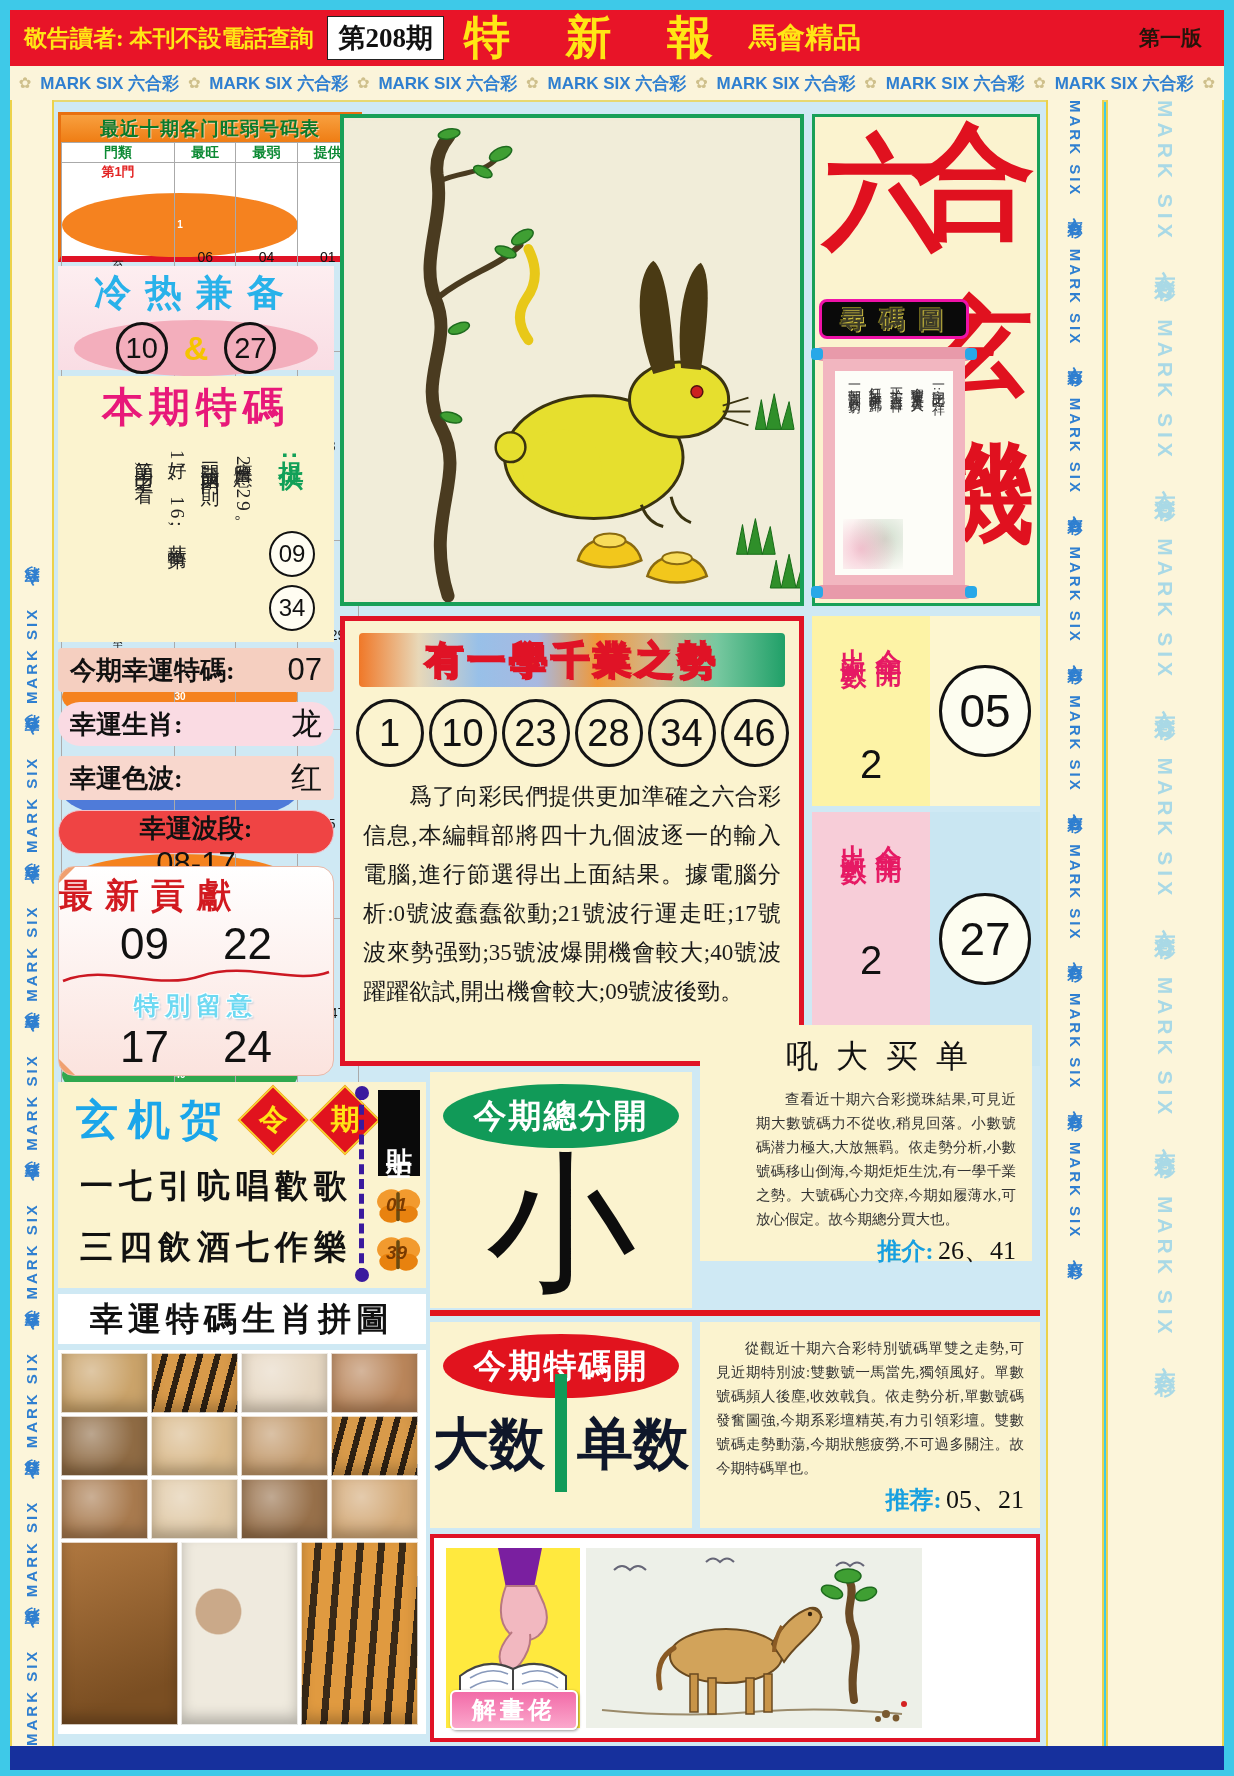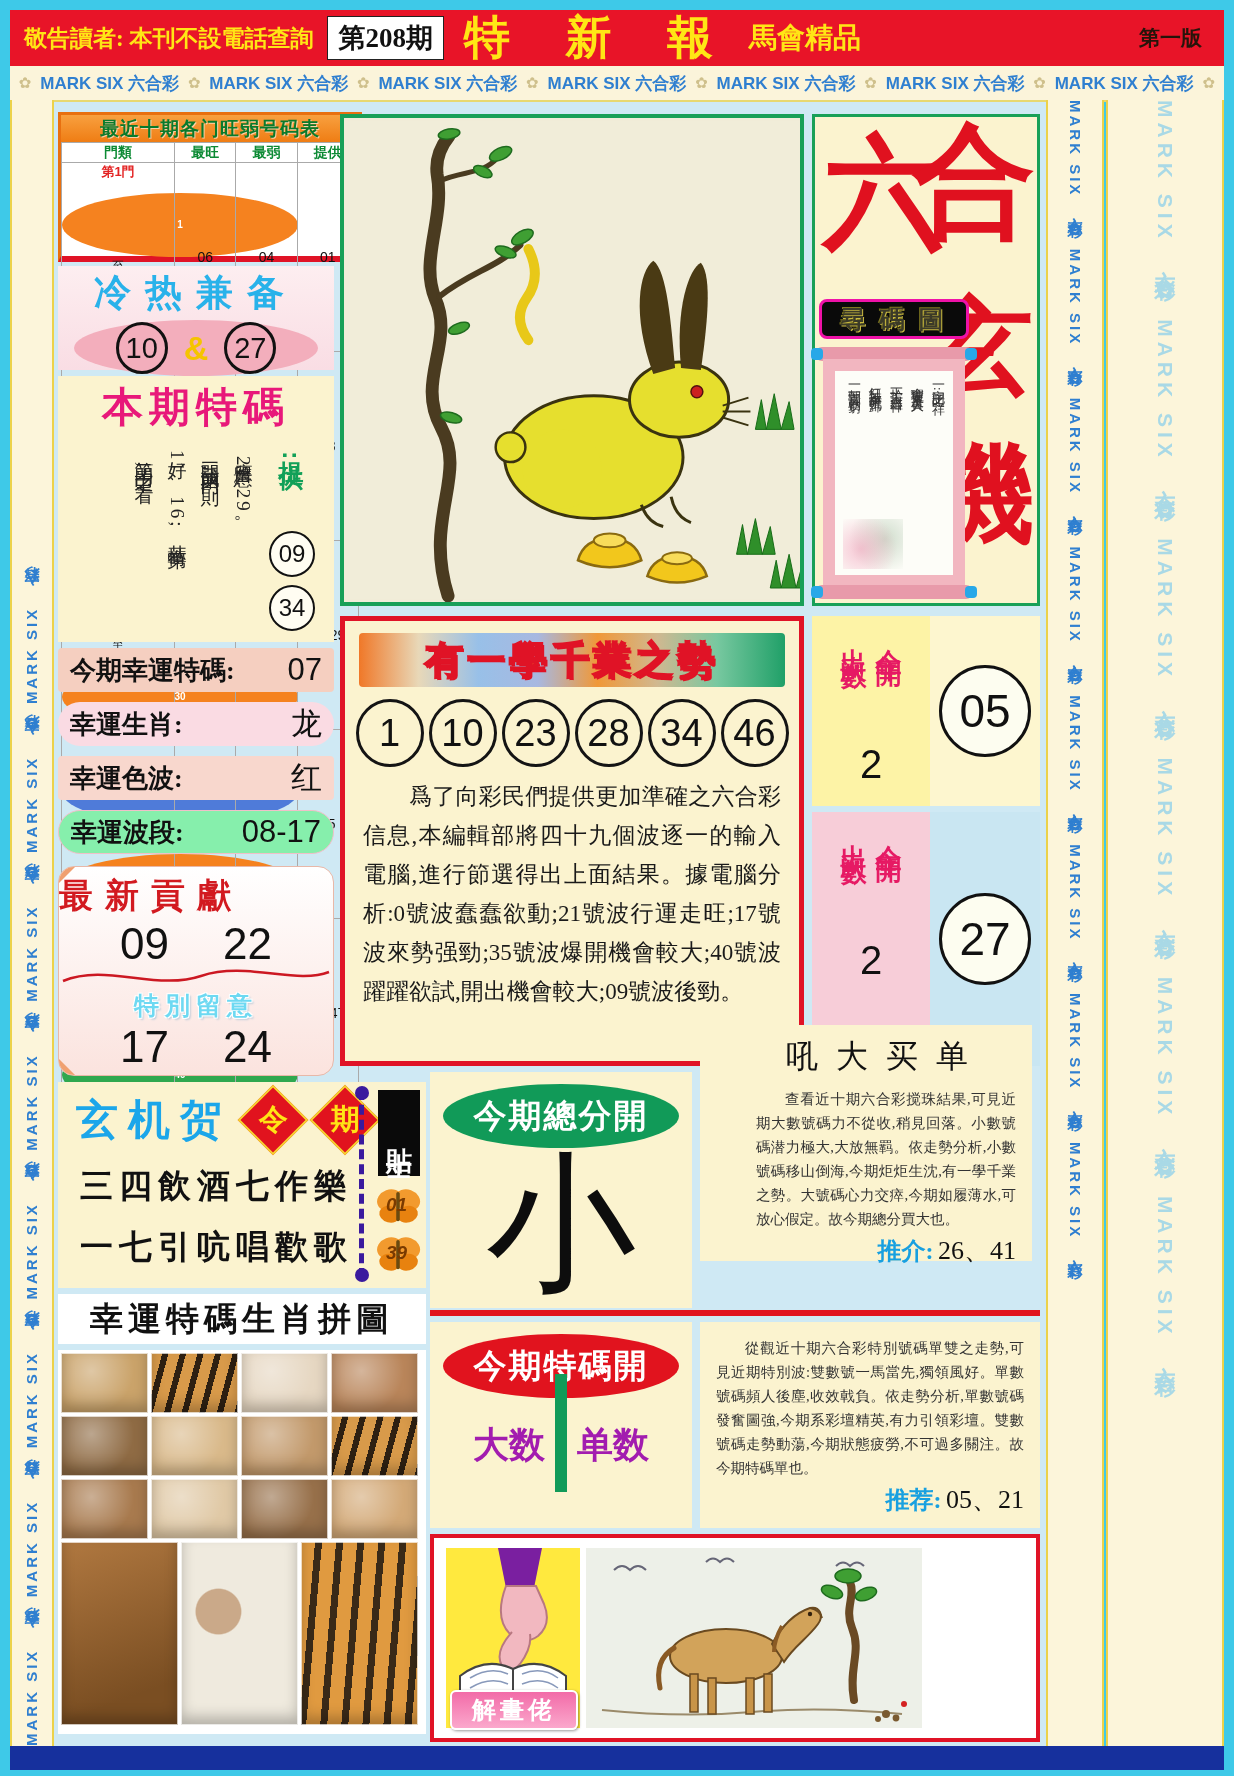--- a/index.html
+++ b/index.html
@@ -75,21 +75,21 @@
   .ball-sm{display:inline-flex;align-items:center;justify-content:center;width:42px;height:42px;border:2.5px solid #111;
            border-radius:50%;font-size:24px;color:#111;background:#fffdf2;}
 
   
   .luckyp{left:58px;top:648px;width:276px;height:212px;background:transparent;}
   .lucky-row{height:44px;margin-bottom:10px;display:flex;align-items:center;justify-content:space-between;
              padding:0 12px;box-sizing:border-box;}
   .lucky-row:nth-child(1){background:#f5cfc0;border-radius:4px;}
   .lucky-row:nth-child(2){background:#fadbe3;border-radius:22px;}
   .lucky-row:nth-child(3){background:#f8d7cd;border-radius:4px;}
-  .lucky-row:nth-child(4){background:#86efac;border-radius:22px;border:1px solid #f0c0c8;}
+  .lucky-row:nth-child(4){background:#ef4444;border-radius:22px;border:1px solid #f0c0c8;flex-direction:column;}
   .lucky-lbl{font-family:"Liberation Serif",serif;font-weight:bold;font-size:26px;color:#111;white-space:nowrap;}
   .lucky-val{font-size:31px;color:#111;white-space:nowrap;}
 
   
   .contribp{left:58px;top:866px;width:276px;height:210px;border-radius:16px;border:1px solid #e8b8a8;
             background:linear-gradient(180deg,#ffffff,#fbe3de);overflow:hidden;}
   .contribp::before{content:"";position:absolute;left:0;top:0;border-top:16px solid #f0a070;
             border-right:16px solid transparent;}
   .contribp::after{content:"";position:absolute;left:0;bottom:0;border-bottom:16px solid #f0a070;
             border-right:16px solid transparent;}
@@ -206,21 +206,21 @@
   .totalp{left:430px;top:1072px;width:262px;height:236px;text-align:center;}
   .oval{width:232px;height:64px;border-radius:50%;margin:12px auto 0;display:flex;align-items:center;
         justify-content:center;}
   .oval span{color:#fff;font-size:33px;font-weight:bold;letter-spacing:2px;white-space:nowrap;}
   .oval.green{background:#119a58;}
   .oval.red{background:#e1131e;}
   .big-char{font-family:"Liberation Serif",serif;font-size:150px;color:#0d0d0d;line-height:1.02;}
   .divider-red{position:absolute;left:430px;top:1310px;width:610px;height:6px;background:#e1131e;}
   .specialopenp{left:430px;top:1322px;width:262px;height:206px;text-align:center;}
   .so-row{display:flex;align-items:center;justify-content:center;margin-top:0;}
-  .so-word{font-family:Liberation Serif, serif;font-size:36px;font-weight:bold;color:#a21caf;}
+  .so-word{font-family:Liberation Serif, serif;font-size:56px;font-weight:bold;color:#0f172a;}
   .so-bar{width:12px;height:118px;background:#119a58;margin:-24px 10px 0;}
 
   
   .cartoonp{left:430px;top:1534px;width:610px;height:208px;border:4px solid #e01326;background:#fff;}
   .ct-yellow{position:absolute;left:12px;top:10px;width:134px;height:180px;background:#ffe93e;}
   .ct-scene{position:absolute;left:152px;top:10px;width:336px;height:180px;background:#edf0e8;}
   .ct-label{position:absolute;left:16px;bottom:8px;width:124px;height:36px;border:2px solid #fff;border-radius:6px;
      background:linear-gradient(180deg,#f26ba8,#fba8cc);color:#fff;font-weight:bold;font-size:24px;
      display:flex;align-items:center;justify-content:center;letter-spacing:4px;box-shadow:1px 1px 3px rgba(0,0,0,.4);
      font-family:"Liberation Serif",serif;}
@@ -379,22 +379,22 @@
   <div class="panel mysteryp">
     <div class="my-titlerow">
       <span class="my-blue">玄机贺</span>
       <span class="diamond">
           <span>令</span>
         </span>
       <span class="diamond">
           <span>期</span>
         </span>
     </div>
+    <div class="my-line">一七引吭唱歡歌</div>
     <div class="my-line">三四飲酒七作樂</div>
-    <div class="my-line">一七引吭唱歡歌</div>
     <div class="dashline"></div>
     <div class="tipbox">貼士</div>
     <div class="butterfly bf1">
       <svg viewBox="0 0 40 34" width="48" height="40">
           <ellipse cx="13" cy="12" rx="11" ry="9" fill="#f29a2e" transform="rotate(-20 13 12)"></ellipse>
           <ellipse cx="13" cy="24" rx="9" ry="7" fill="#e8820f" transform="rotate(15 13 24)"></ellipse>
           <ellipse cx="28" cy="12" rx="11" ry="9" fill="#f29a2e" transform="rotate(20 28 12)"></ellipse>
           <ellipse cx="28" cy="24" rx="9" ry="7" fill="#e8820f" transform="rotate(-15 28 24)"></ellipse>
           <rect x="18.5" y="5" width="3" height="25" rx="1.5" fill="#6a4a10"></rect>
         </svg>

